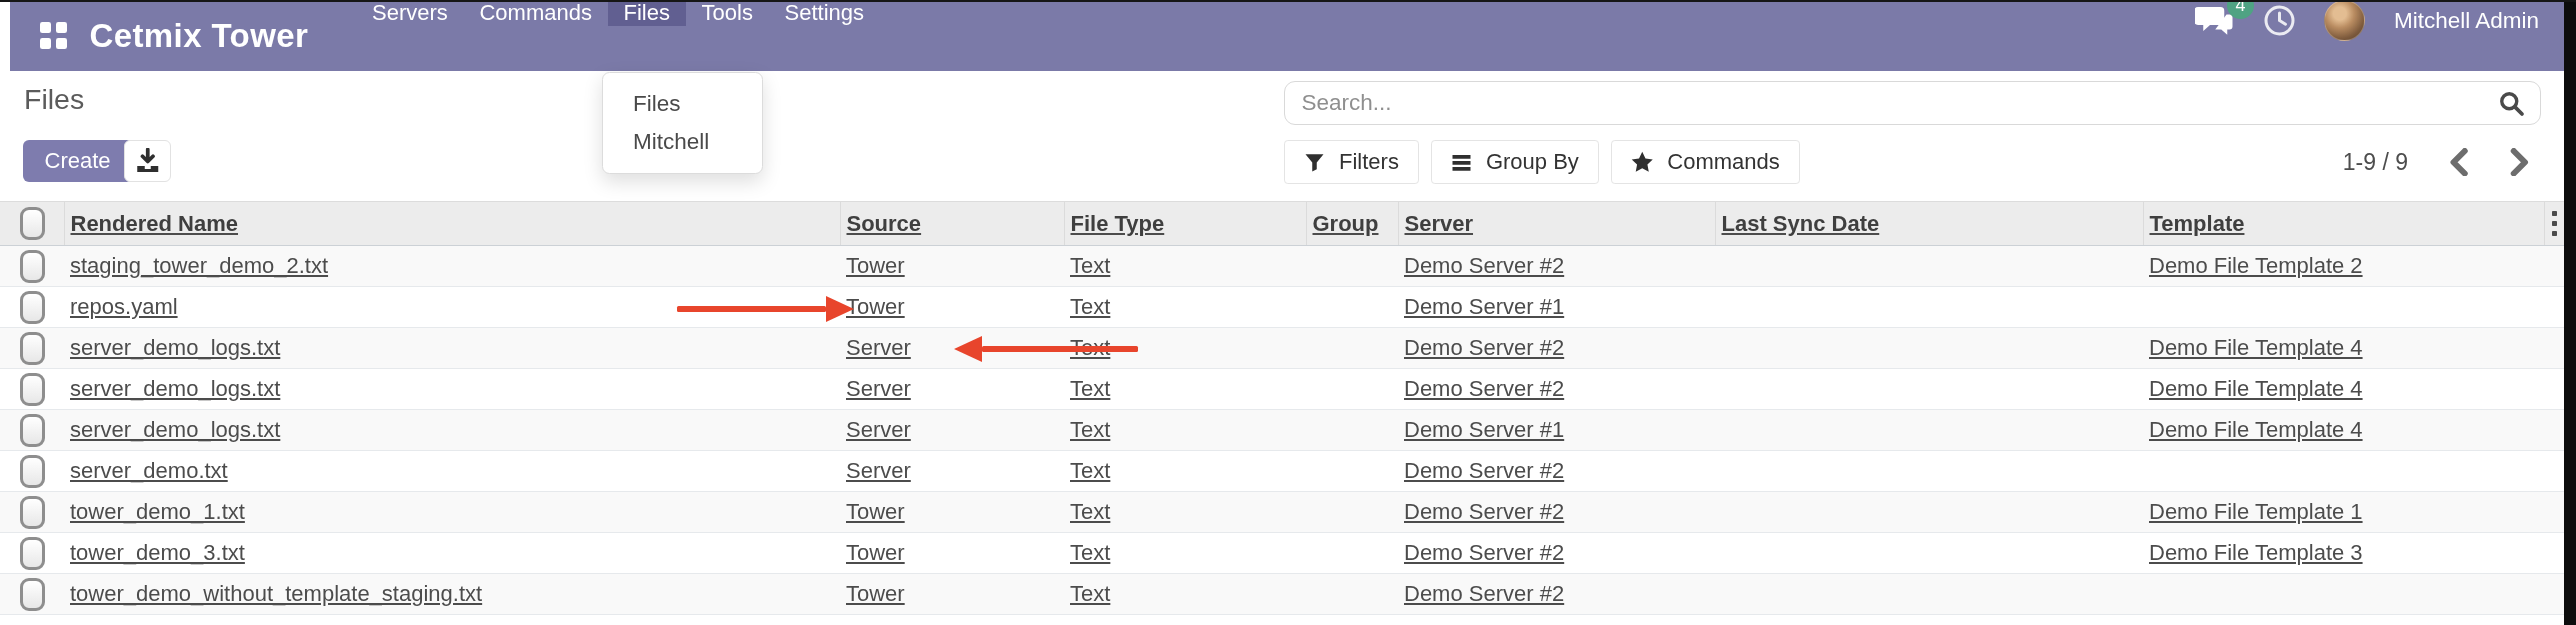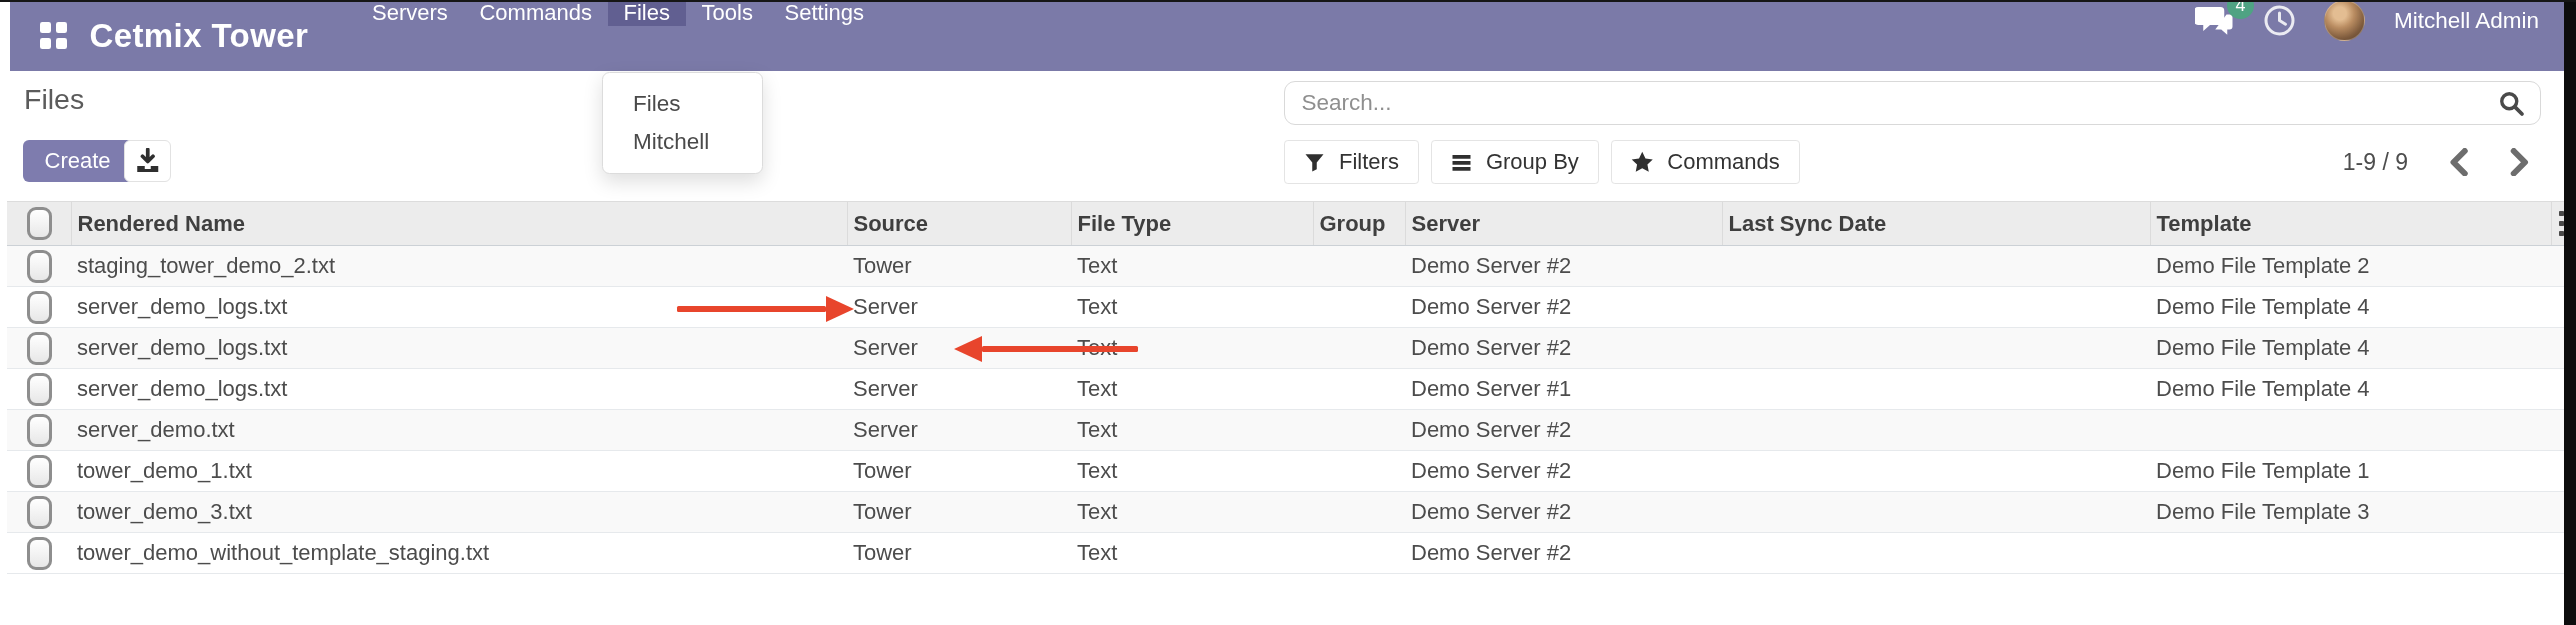--- a/index.html
+++ b/index.html
@@ -54,21 +54,21 @@
   .search-box input::placeholder{color:#8f8f8f;}
   .search-ico{margin-right:15px;display:flex;align-items:center;cursor:pointer;}
   .ctrl-buttons{position:absolute;left:1284px;top:140px;display:flex;gap:12px;}
   .cbtn{height:44px;padding:0 19px;background:#fff;border:1.5px solid #e4e4e4;border-radius:3.8px;
     display:flex;align-items:center;gap:14px;font-size:22px;color:#333;cursor:pointer;white-space:nowrap;}
   .pager{position:absolute;top:140px;right:47px;height:44px;display:flex;align-items:center;gap:41px;
     font-size:23px;color:#4d4d4d;}
   .pg-btn{display:flex;align-items:center;cursor:pointer;background:none;border:none;padding:0;}
 
   
-  .list-table{position:absolute;top:201px;left:7px;width:2564px;border-collapse:collapse;table-layout:fixed;}
+  .list-table{position:absolute;top:201px;left:0;width:2564px;border-collapse:collapse;table-layout:fixed;text-decoration:underline;}
   .list-table thead th{height:44px;background:#ececec;font-size:22px;font-weight:bold;color:#3f3f3f;
     text-align:left;padding:0 0 0 6px;border-top:1.5px solid #dcdcdc;border-bottom:1.5px solid #ccd1d6;cursor:pointer;}
   .list-table thead th + th{border-left:1.5px solid #dbdbdb;}
   .list-table tbody td{height:41px;font-size:22px;color:#4c4c4c;padding:0 0 0 6px;
     border-bottom:1.5px solid #e6e9ec;overflow:hidden;white-space:nowrap;}
   .list-table tbody tr{cursor:pointer;padding-left:30px;}
   .list-table tbody tr:nth-child(odd){background:#f9f9f9;}
   .list-table tbody tr:nth-child(even){background:#ffffff;}
   .td-check,.th-check{padding-left:19.5px !important;cursor:default;}
   .cbx{display:inline-block;width:25.5px;height:33px;border:3px solid #8e8e8e;border-radius:9px;
@@ -242,20 +242,31 @@
         <td>Tower</td>
         <td>Text</td>
         <td></td>
         <td>Demo Server #2</td>
         <td></td>
         <td>Demo File Template 2</td>
         <td class="td-opt"></td>
       </tr>
       <tr>
         <td class="td-check"><span class="cbx"></span></td>
+        <td>repos.yaml</td>
+        <td>Tower</td>
+        <td>Text</td>
+        <td></td>
+        <td>Demo Server #1</td>
+        <td></td>
+        <td></td>
+        <td class="td-opt"></td>
+      </tr>
+      <tr>
+        <td class="td-check"><span class="cbx"></span></td>
         <td>server_demo_logs.txt</td>
         <td>Server</td>
         <td>Text</td>
         <td></td>
         <td>Demo Server #2</td>
         <td></td>
         <td>Demo File Template 4</td>
         <td class="td-opt"></td>
       </tr>
       <tr>

